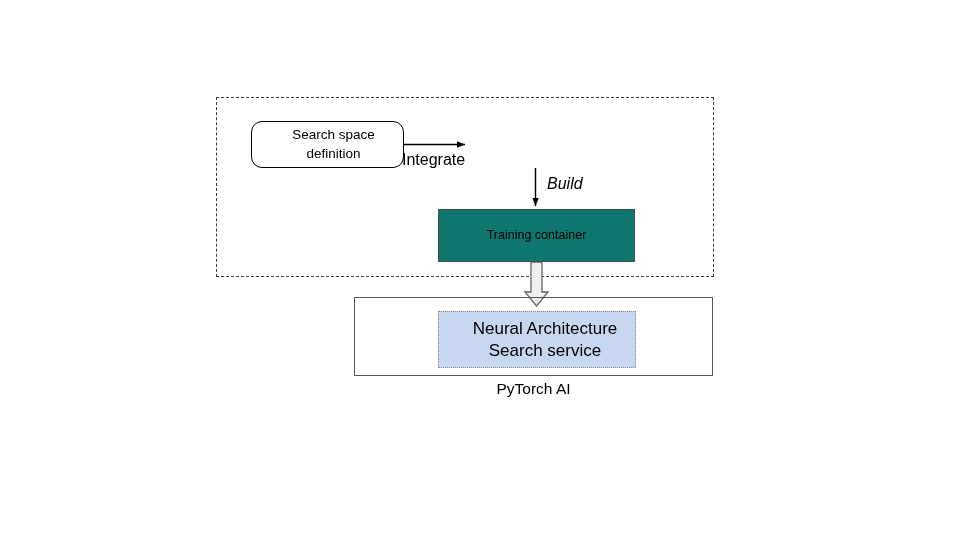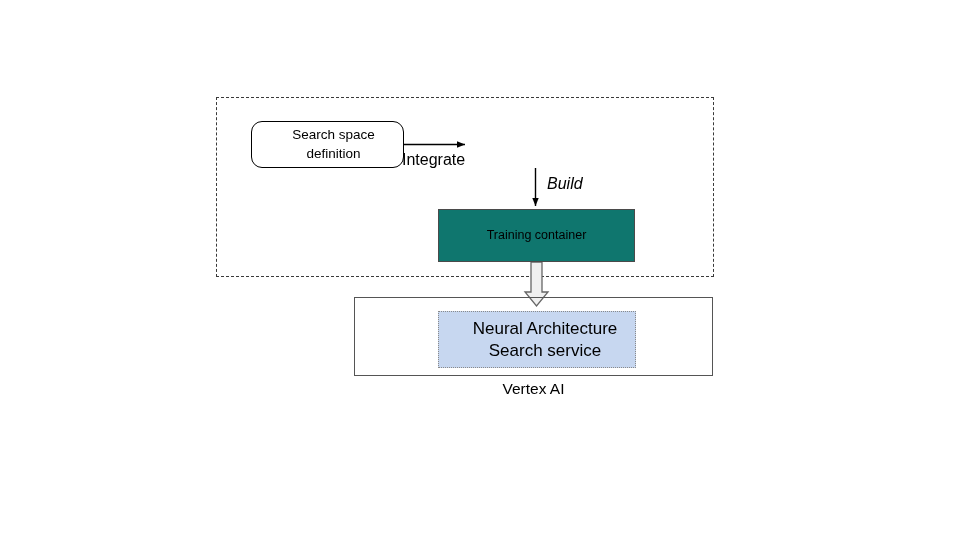--- a/index.html
+++ b/index.html
@@ -195,15 +195,15 @@
     <span class="node-text">Training container</span>
   </div>
 
   <div id="vertex-ai-box"></div>
 
   <div class="rect-node" id="node-nas-service">
     <span class="node-text">Neural Architecture
 Search service</span>
   </div>
 
-  <div id="vertex-ai-label">Vertex AI</div>
+  <div id="vertex-ai-label">PyTorch AI</div>
 
 </div>
 
 </body></html>

